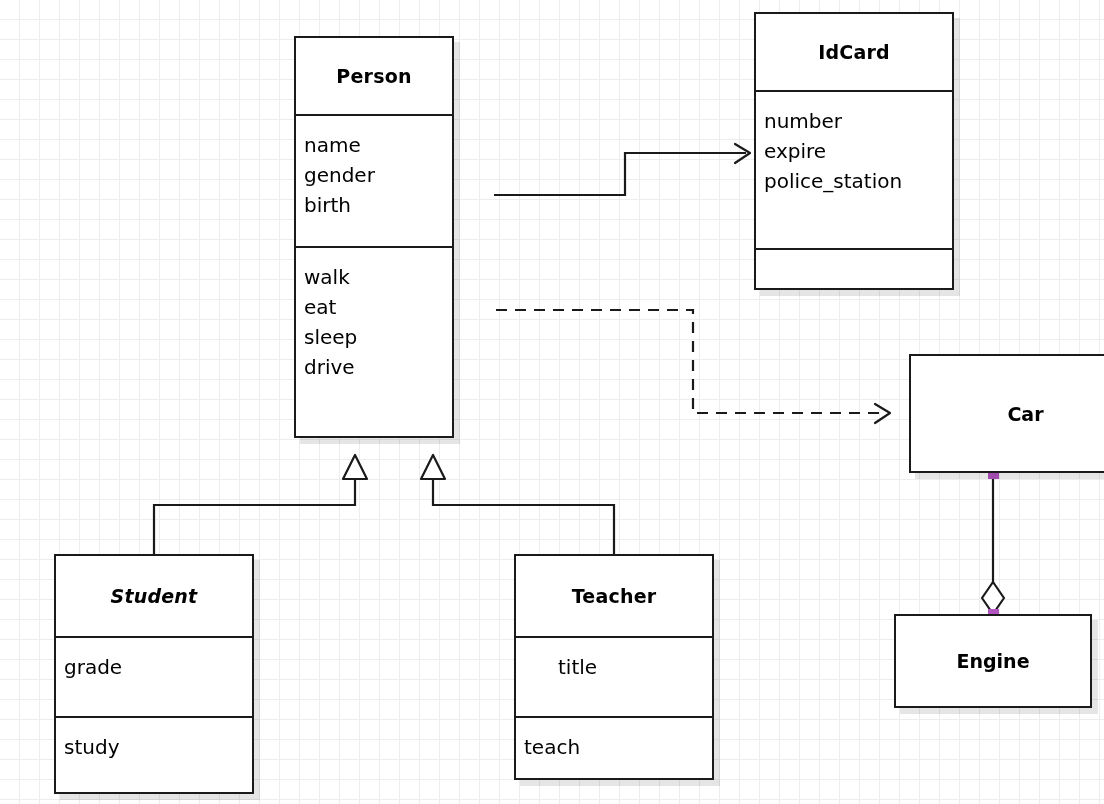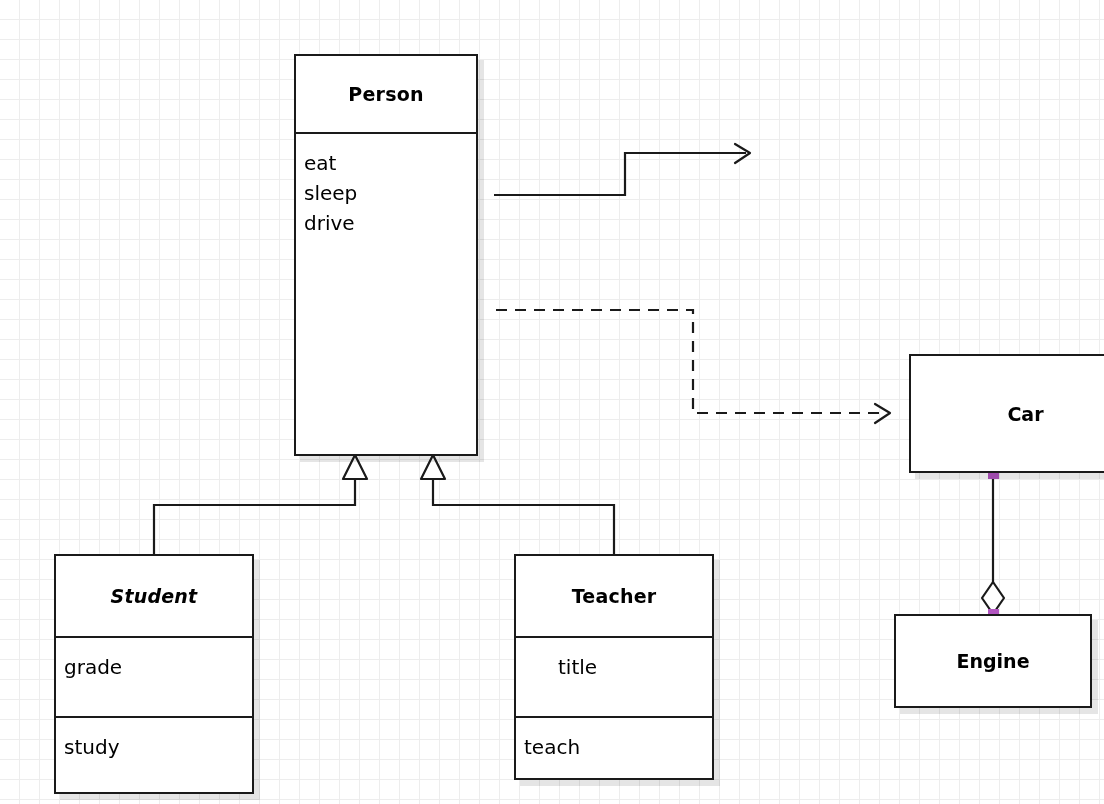--- a/index.html
+++ b/index.html
@@ -74,31 +74,48 @@
 
     <g>
       <polyline points="993,473 993,583" fill="none" stroke="#1a1a1a" stroke-width="2.2"></polyline>
       <polygon points="993,582 1004,598 993,614 982,598" fill="#ffffff" stroke="#1a1a1a" stroke-width="2.2" stroke-linejoin="round"></polygon>
     </g>
   </svg>
 
   <div class="handle" style="left:988px;top:468px;"></div>
   <div class="handle" style="left:988px;top:609px;"></div>
 
-  <div class="uml-class" style="left:294px;top:54px;width:184px;height:402px;">
+  <div class="uml-class" style="left:294px;top:36px;width:160px;height:402px;">
     <div class="compartment cls-title" style="height:76px;">
       <span>Person</span>
     </div>
+    <div class="compartment cls-members" style="height:132px;">
+      <div class="member">name</div>
+      <div class="member">gender</div>
+      <div class="member">birth</div>
+    </div>
     <div class="compartment cls-members" style="flex:1;">
+      <div class="member">walk</div>
       <div class="member">eat</div>
       <div class="member">sleep</div>
       <div class="member">drive</div>
     </div>
   </div>
 
+  <div class="uml-class" style="left:754px;top:12px;width:200px;height:278px;">
+    <div class="compartment cls-title" style="height:76px;">
+      <span>IdCard</span>
+    </div>
+    <div class="compartment cls-members" style="height:158px;">
+      <div class="member">number</div>
+      <div class="member">expire</div>
+      <div class="member">police_station</div>
+    </div>
+    <div class="compartment cls-members" style="flex:1;"></div>
+  </div>
 
   <div class="uml-class" style="left:54px;top:554px;width:200px;height:240px;">
     <div class="compartment cls-title" style="height:80px;font-style:italic;">
       <span>Student</span>
     </div>
     <div class="compartment cls-members" style="height:80px;">
       <div class="member">grade</div>
     </div>
     <div class="compartment cls-members" style="flex:1;">
       <div class="member">study</div>

